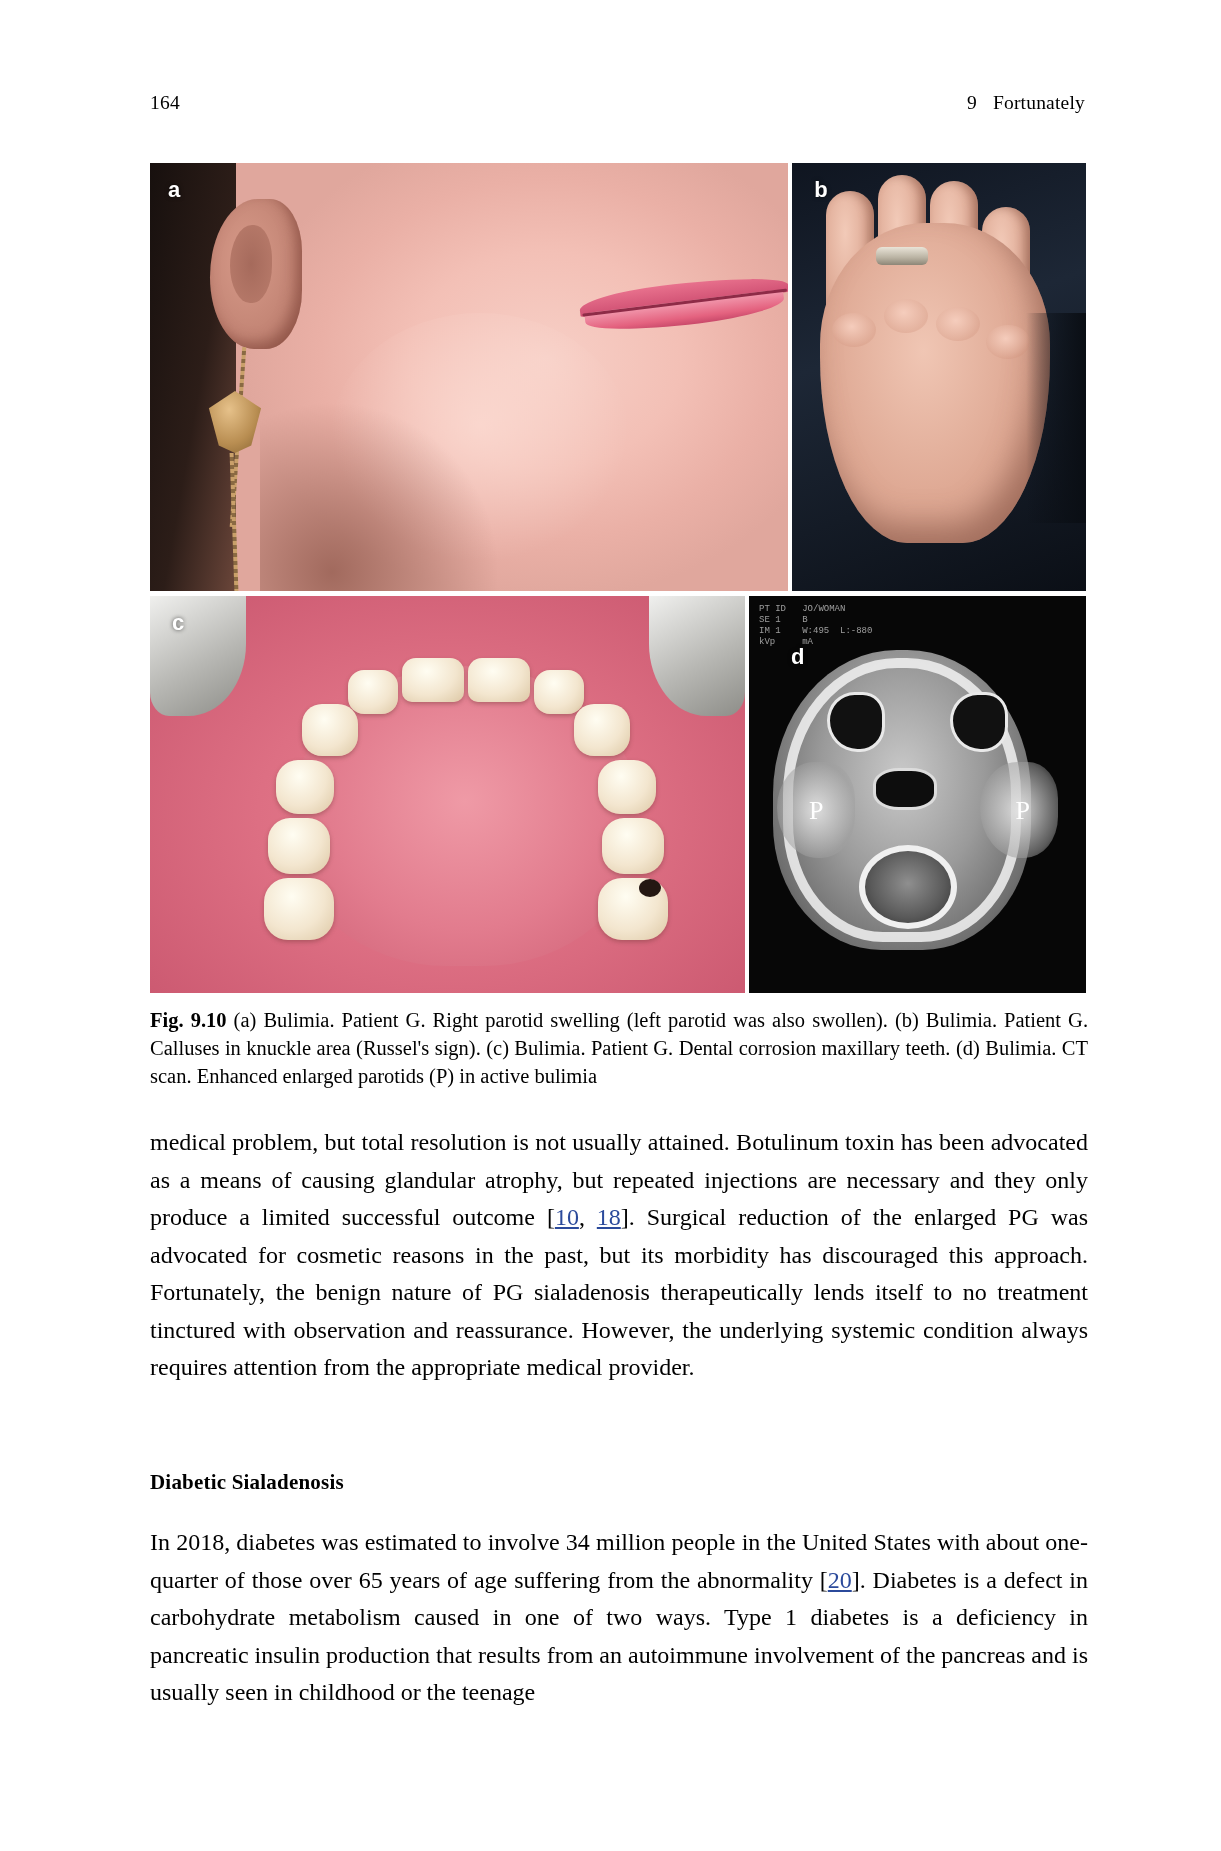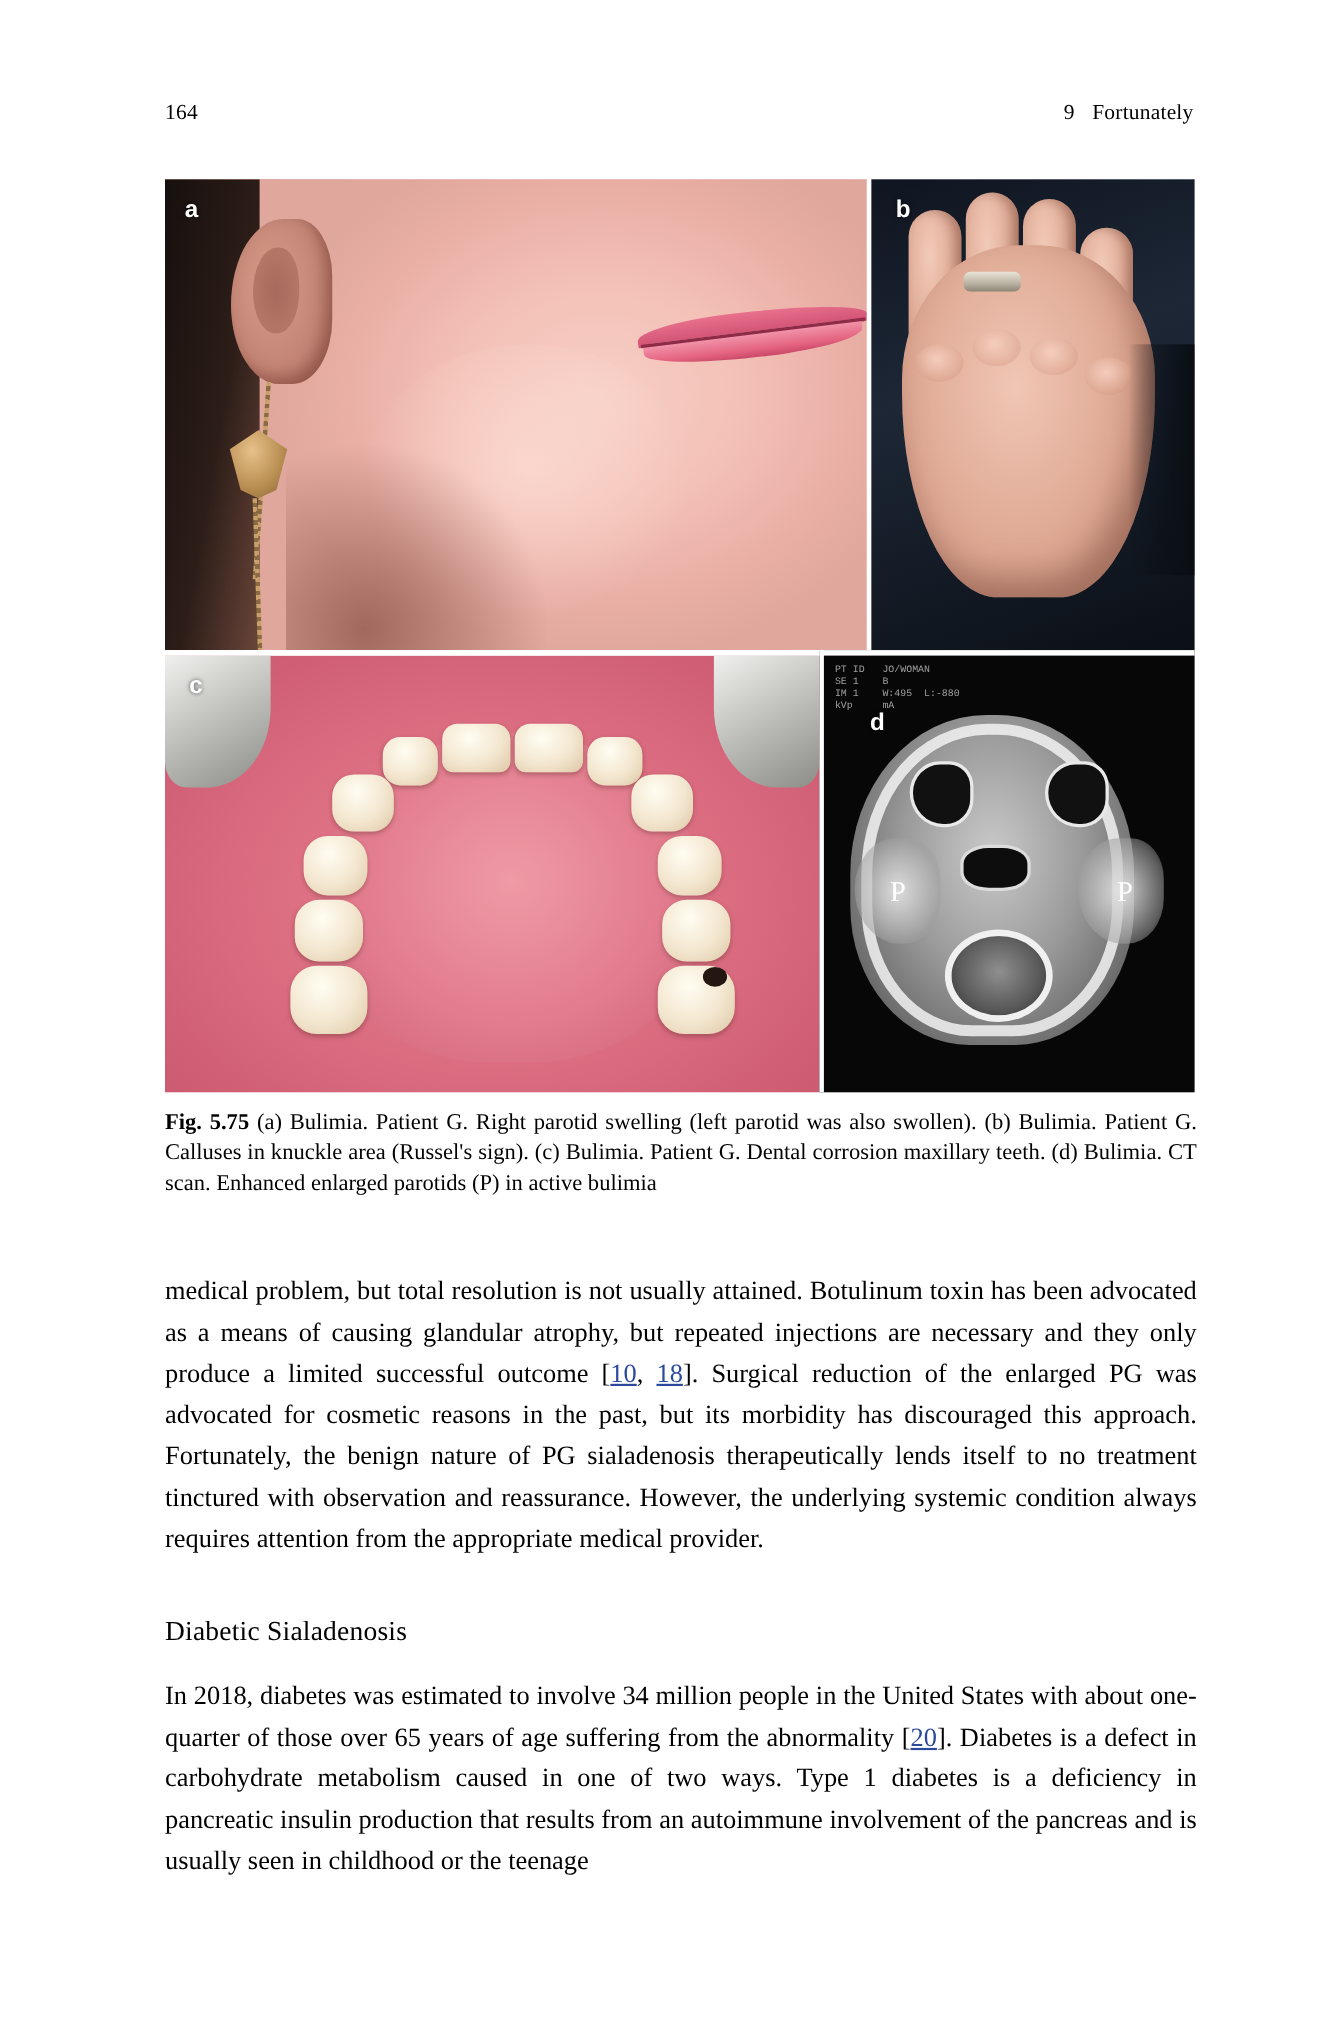--- a/index.html
+++ b/index.html
@@ -331,27 +331,27 @@
   }
   
   .body-par {
     position: absolute;
     left: 150px;
     width: 938px;
     font-size: 24px;
     line-height: 37.5px;
     text-align: justify;
   }
-  #par-1 { top: 1124px; margin-top: 32px; }
+  #par-1 { top: 1124px; }
   .section-head {
     position: absolute;
     left: 150px;
     top: 1470px;
-    font-size: 25px;
-    font-weight: normal;
+    font-size: 21px;
+    font-weight: bold;
     letter-spacing: .2px;
   }
   #par-2 { top: 1524px; }
   .ref-link { color: #2b4a9b; }
   .caption-lead { font-weight: bold; }
 </style>
 </head>
 <body>
 
 <div class="page">
@@ -441,21 +441,21 @@
         <div class="spine"></div>
         <div class="ct-letter letter-l">P</div>
         <div class="ct-letter letter-r">P</div>
         <div class="panel-label" style="left:42px; top:48px;">d</div>
       </div>
 
     </div>
   </div>
 
   <div class="caption">
-    <span class="caption-lead">Fig. 5.75</span>
+    <span class="caption-lead">Fig. 9.10</span>
     <span>(a) Bulimia. Patient G. Right parotid swelling (left parotid was also swollen). (b) Bulimia. Patient G. Calluses in knuckle area (Russel's sign). (c) Bulimia. Patient G. Dental corrosion maxillary teeth. (d) Bulimia. CT scan. Enhanced enlarged parotids (P) in active bulimia</span>
   </div>
 
   <div class="body-par" id="par-1">
     <span>medical problem, but total resolution is not usually attained. Botulinum toxin has been advocated as a means of causing glandular atrophy, but repeated injections are necessary and they only produce a limited successful outcome [</span><a class="ref-link" href="#">10</a><span>, </span><a class="ref-link" href="#">18</a><span>]. Surgical reduction of the enlarged PG was advocated for cosmetic reasons in the past, but its morbidity has discouraged this approach. Fortunately, the benign nature of PG sialadenosis therapeutically lends itself to no treatment tinctured with observation and reassurance. However, the underlying systemic condition always requires attention from the appropriate medical provider.</span>
   </div>
 
   <div class="section-head">Diabetic Sialadenosis</div>
 
   <div class="body-par" id="par-2">

